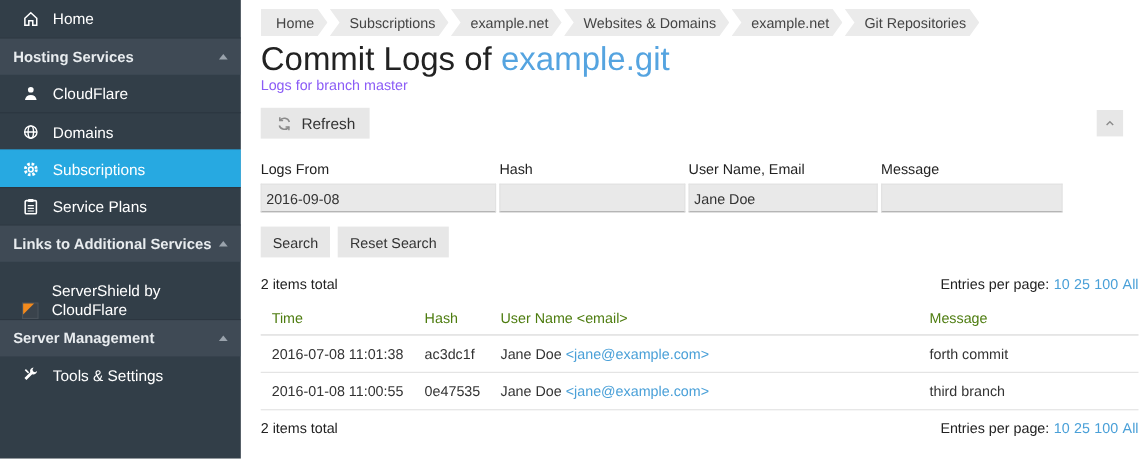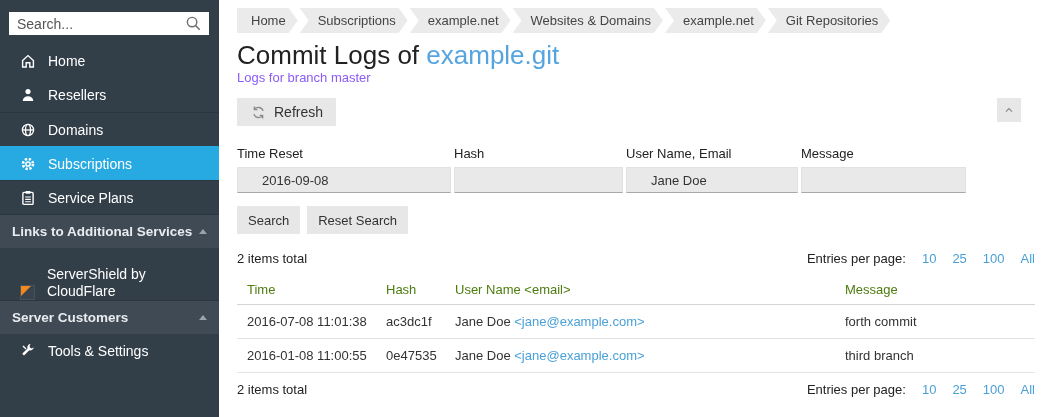--- a/index.html
+++ b/index.html
@@ -44,93 +44,88 @@
           padding:0 7px 0 18px; }
 
   
   .breadcrumb { display:flex; gap:2px; margin-top:8px; font-size:13px; color:#444; }
   .crumb {
     background:#ebebeb; padding:5px 12px 5px 18px; line-height:15px; cursor:pointer;
     clip-path: polygon(0 0, calc(100% - 9px) 0, 100% 50%, calc(100% - 9px) 100%, 0 100%, 9px 50%);
   }
   .crumb.first { clip-path: polygon(0 0, calc(100% - 9px) 0, 100% 50%, calc(100% - 9px) 100%, 0 100%); padding-left:14px; }
 
-  h1.page-title { margin:7px 0 0 0; font-size:26px; font-weight:400; color:#222; line-height:30px; }
+  h1.page-title { margin:7px 0 0 0; font-size:30px; font-weight:400; color:#222; line-height:30px; }
   .title-link { color:#55a4e0; cursor:pointer; }
   .subtitle { font-size:13px; color:#8b5cf6; }
 
   
-  .toolbar { margin-top:13px; display:flex; justify-content:space-between; align-items:flex-start; }
+  .toolbar { margin-top:13px; display:flex; justify-content:space-between; align-items:center; }
   .btn {
     display:inline-flex; align-items:center; gap:8px; background:#e7e7e7; border:0;
     font-family:"Liberation Sans", sans-serif; font-size:14px; color:#333;
     padding:5px 13px; height:28px; cursor:pointer;
   }
   .btn-sm { font-size:13px; height:28px; padding:4px 11px; }
   .collapse-btn { width:24px; height:24px; background:#e7e7e7; border:0; display:flex;
     align-items:center; justify-content:center; cursor:pointer; margin-right:14px; }
 
   
   .filter-row { margin-top:20px; display:flex; gap:3px; }
   .field { display:flex; flex-direction:column; }
   .field label { font-size:13px; color:#222; margin-bottom:6px; }
   .field input {
     height:26px; background:#e9e9e9; border:1px solid #e2e2e2; border-bottom-color:#a9a9a9;
-    padding:0 24px; font-family:"Liberation Sans", sans-serif; font-size:13px; color:#333; outline:none;
+    padding:0 4px; font-family:"Liberation Sans", sans-serif; font-size:13px; color:#333; outline:none;
   }
   .w1 { width:214px; } .w2 { width:169px; } .w3 { width:172px; } .w4 { width:165px; }
   .filter-actions { margin-top:13px; display:flex; gap:7px; }
 
   
   .list-meta { margin-top:17px; display:flex; justify-content:space-between; align-items:center;
                font-size:13px; color:#222; }
-  .pagesize { display:flex; gap:16px; align-items:center; }
+  .pagesize { display:flex; gap:4px; align-items:center; }
   .pagesize .lnk { color:#4aa0d8; cursor:pointer; }
   .table { margin-top:9px; width:100%; }
   .trow { display:flex; align-items:center; border-bottom:1px solid #e2e2e2; font-size:13px; color:#333; }
   .trow.head { color:#4d7c0f; border-bottom:1px solid #d4d4d4; }
   .trow.head .cell { padding-top:7px; padding-bottom:7px; }
   .cell { padding:9px 4px 9px 10px; }
   .c-time { width:139px; } .c-hash { width:69px; } .c-user { width:390px; } .c-msg { flex:1; }
   .email-link { color:#4aa0d8; cursor:pointer; }
   .list-footer { margin-top:0; padding-top:9px; display:flex; justify-content:space-between;
                  align-items:center; font-size:13px; color:#222; }
 </style>
 </head>
 <body>
 
 <div class="sidebar">
-  <div class="search-wrap">
-    <input class="search-input" type="text" placeholder="Search..." style="">
-    <span class="search-icon">
-      <svg viewBox="0 0 18 18" width="17" height="17">
-          <circle cx="7.5" cy="7.5" r="5" fill="none" stroke="#6e6e6e" stroke-width="1.5"></circle>
-          <path d="M11.2 11.2 L15.6 15.6" stroke="#6e6e6e" stroke-width="1.6"></path>
-        </svg>
-    </span>
-  </div>
 
   <div class="nav-item first">
     <span class="nav-ico">
       <svg viewBox="0 0 16 16" width="16" height="16">
           <path d="M2.6 7.6 8 2.6l5.4 5v6.4H9.8V9.8H6.2V14H2.6z" fill="none" stroke="#fff" stroke-width="1.4"></path>
         </svg>
     </span>
     <span class="nav-label">Home</span>
   </div>
 
+  <div class="nav-header">
+    <span>Hosting Services</span>
+    <span class="caret-up"></span>
+  </div>
 
   <div class="nav-item first">
     <span class="nav-ico">
       <svg viewBox="0 0 16 16" width="16" height="16">
           <circle cx="8" cy="4.6" r="2.6" fill="#fff"></circle>
           <path d="M2.7 14c.3-3.2 2.4-4.7 5.3-4.7s5 1.5 5.3 4.7z" fill="#fff"></path>
         </svg>
     </span>
-    <span class="nav-label">Resellers</span>
+    <span class="nav-label">CloudFlare</span>
   </div>
 
 
   <div class="nav-item">
     <span class="nav-ico">
       <svg viewBox="0 0 16 16" width="16" height="16" fill="none" stroke="#fff" stroke-width="1.3">
           <circle cx="8" cy="8" r="5.6"></circle>
           <ellipse cx="8" cy="8" rx="2.5" ry="5.6"></ellipse>
           <path d="M2.4 8h11.2"></path>
         </svg>
@@ -163,21 +158,21 @@
     <span>Links to Additional Services</span>
     <span class="caret-up"></span>
   </div>
 
   <div class="nav-item first two-line">
     <span class="ss-icon"></span>
     <span class="nav-label">ServerShield by CloudFlare</span>
   </div>
 
   <div class="nav-header">
-    <span>Server Customers</span>
+    <span>Server Management</span>
     <span class="caret-up"></span>
   </div>
 
   <div class="nav-item first">
     <span class="nav-ico">
       <svg viewBox="0 0 16 16" width="16" height="16">
           <path d="M13.6 4.2a3.2 3.2 0 0 1-4.3 3L4 12.5 2.2 10.7l5.3-5.3a3.2 3.2 0 0 1 3-4.3l-1 2 .7 1.7 1.7.7z" fill="#fff"></path>
           <path d="M3.5 2.5l3 3-1 1-3-3z" fill="#fff"></path>
         </svg>
     </span>
@@ -214,21 +209,21 @@
     </button>
     <button class="collapse-btn">
       <svg viewBox="0 0 16 16" width="16" height="16" fill="none" stroke="#8b8b8b" stroke-width="1.7">
           <path d="M4 10.2 8 6.2l4 4"></path>
         </svg>
     </button>
   </div>
 
   <div class="filter-row">
     <div class="field w1">
-      <label>Time Reset</label>
+      <label>Logs From</label>
       <input type="text" value="2016-09-08" style="">
     </div>
     <div class="field w2">
       <label>Hash</label>
       <input type="text" value="" style="">
     </div>
     <div class="field w3">
       <label>User Name, Email</label>
       <input type="text" value="Jane Doe" style="">
     </div>

